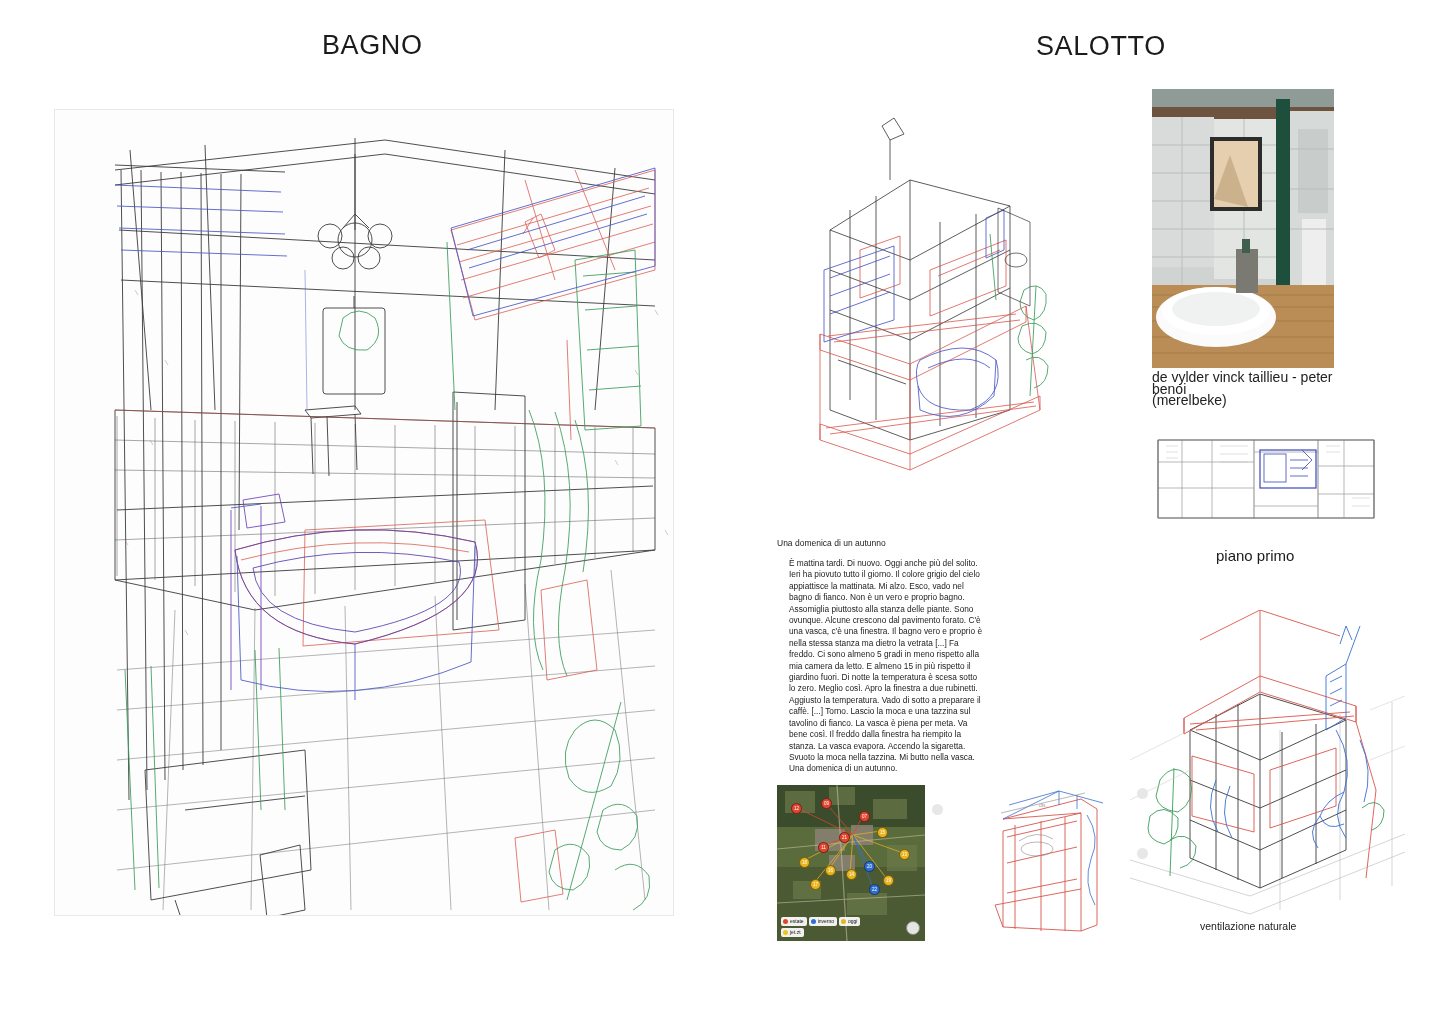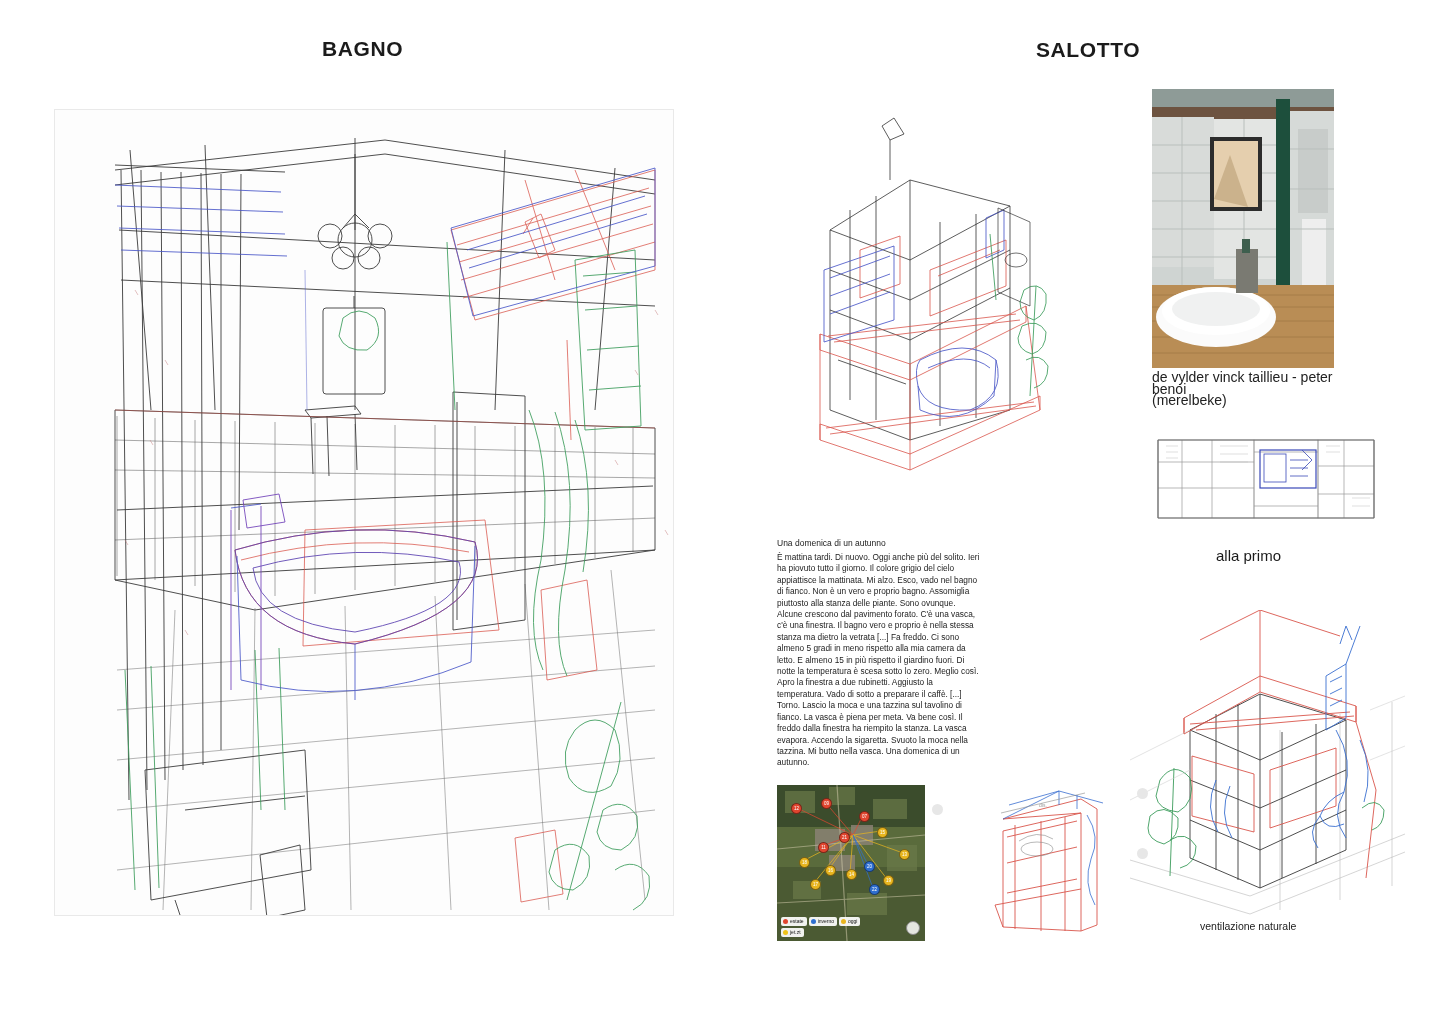--- a/index.html
+++ b/index.html
@@ -16,25 +16,24 @@
     overflow: hidden;
   }
   .board {
     position: absolute;
     inset: 0;
     background: #ffffff;
   }
   
   .panel-title {
     position: absolute;
-    font-size: 21px;
+    font-size: 27px;
     letter-spacing: 0.6px;
     color: #1b1b1b;
-    font-weight: 700;
-    margin-top: 7px;
+    font-weight: 400;
   }
   #title-bagno { left: 322px; top: 30px; }
   #title-salotto { left: 1036px; top: 31px; }
 
   
   #bagno-drawing {
     position: absolute;
     left: 55px;
     top: 110px;
     width: 618px;
@@ -58,29 +57,30 @@
   
   #story-block {
     position: absolute;
     left: 777px;
     top: 537px;
     width: 205px;
   }
   #story-title {
     font-size: 8.5px;
     line-height: 12px;
-    margin-bottom: 3px;
+    margin-bottom: 9px;
     color: #222;
   }
   #story-body {
     font-size: 8.3px;
     line-height: 11.4px;
     color: #222;
     text-align: left;
     white-space: pre-line;
+    margin-left: 12px;
   }
 
   
   #photo-bath {
     position: absolute;
     left: 1152px;
     top: 89px;
     width: 182px;
     height: 279px;
     overflow: hidden;
@@ -462,21 +462,21 @@
         <path d="M150 18 l10 10 l-10 10"></path>
       </g>
       <g stroke="#bdbdbd" stroke-width="0.5">
         <path d="M14 14 H26 M14 20 H26 M14 26 H26"></path>
         <path d="M68 14 H96 M68 22 H96 M68 30 H96"></path>
         <path d="M174 14 H188 M174 20 H188"></path>
         <path d="M200 66 H218 M200 74 H218"></path>
       </g>
     </svg>
   </div>
-  <div id="plan-label">alla primo</div>
+  <div id="plan-label">piano primo</div>
 
   <div id="axono-drawing">
     <svg width="275" height="305" viewBox="0 0 275 305" xmlns="http://www.w3.org/2000/svg">
       <rect width="275" height="305" fill="#ffffff"></rect>
 
       <g stroke="#b9b9b9" fill="none" stroke-width="0.6">
         <path d="M0 250 L120 286 L275 224"></path>
         <path d="M0 268 L120 304 L275 242"></path>
         <path d="M150 120 L150 300 M210 104 L210 290 M262 92 L262 276"></path>
       </g>

